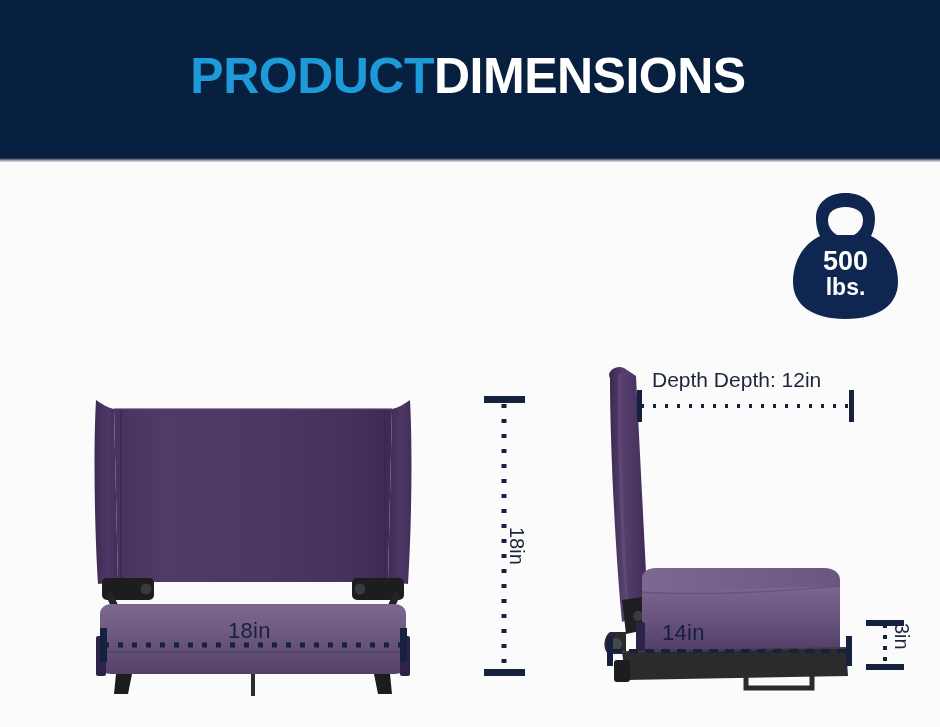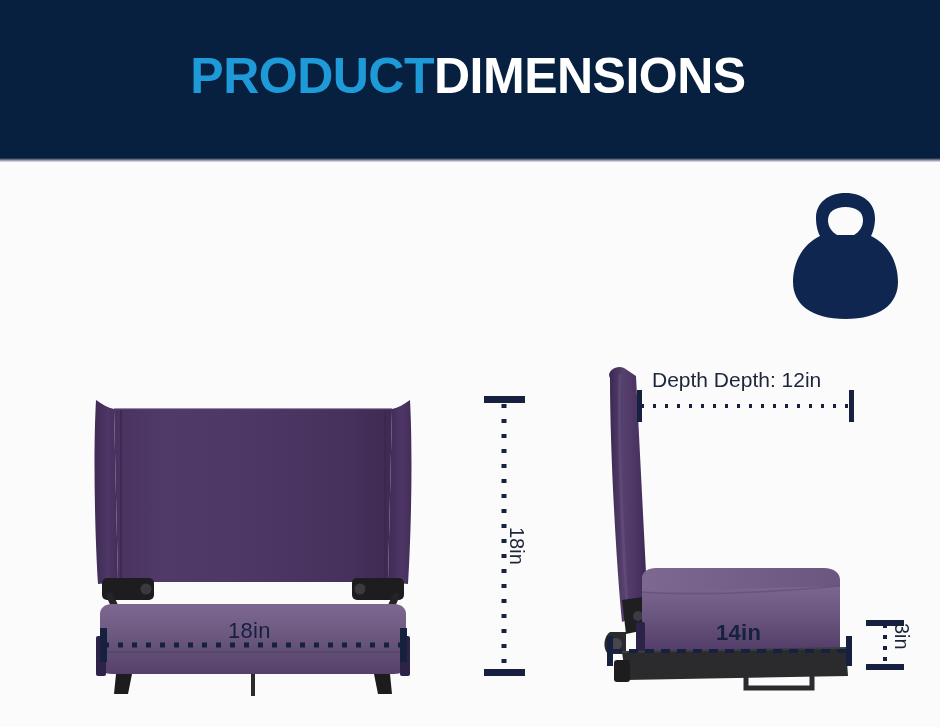--- a/index.html
+++ b/index.html
@@ -45,21 +45,21 @@
   
   .chair-front{position:absolute;left:88px;top:386px;width:330px;height:310px;}
   .chair-side{position:absolute;left:596px;top:360px;width:290px;height:336px;}
 
   
   .dim-on-seat{
     position:absolute;color:#16203f;font-size:22px;letter-spacing:0.3px;
     white-space:nowrap;
   }
   #label-width-18{left:228px;top:618px;}
-  #label-seat-14{left:716px;top:620px;font-weight:bold;}
+  #label-seat-14{left:662px;top:620px;}
 
   .dim-text{
     position:absolute;color:#1d2639;font-size:21px;white-space:nowrap;
   }
   #label-seat-depth{left:652px;top:368px;}
 
   
   .dim-vertical{
     position:absolute;color:#1d2639;font-size:20px;white-space:nowrap;
     transform:rotate(90deg);transform-origin:left top;
@@ -93,20 +93,24 @@
                C 109 72, 99 54, 82 46
                C 84 42, 86 36, 86 28
                C 86 13, 74 3, 56.5 3 Z" fill="#0f2750"></path>
       <path d="M56.5 17
                C 46 17, 39 22, 39 30
                C 39 37, 43 42, 48 45
                L 65 45
                C 70 42, 74 37, 74 30
                C 74 22, 67 17, 56.5 17 Z" fill="#fbfbfc"></path>
     </svg>
+    <div class="kb-text">
+      <span class="kb-num">500</span>
+      <span class="kb-unit">lbs.</span>
+    </div>
   </div>
 
   <svg class="chair-front" viewBox="0 0 330 310">
     <defs>
       <linearGradient id="backGrad" x1="0" y1="0" x2="1" y2="0">
         <stop offset="0%" stop-color="#49325f"></stop>
         <stop offset="18%" stop-color="#503a68"></stop>
         <stop offset="50%" stop-color="#4d3764"></stop>
         <stop offset="85%" stop-color="#46305c"></stop>
         <stop offset="100%" stop-color="#3e2a53"></stop>

